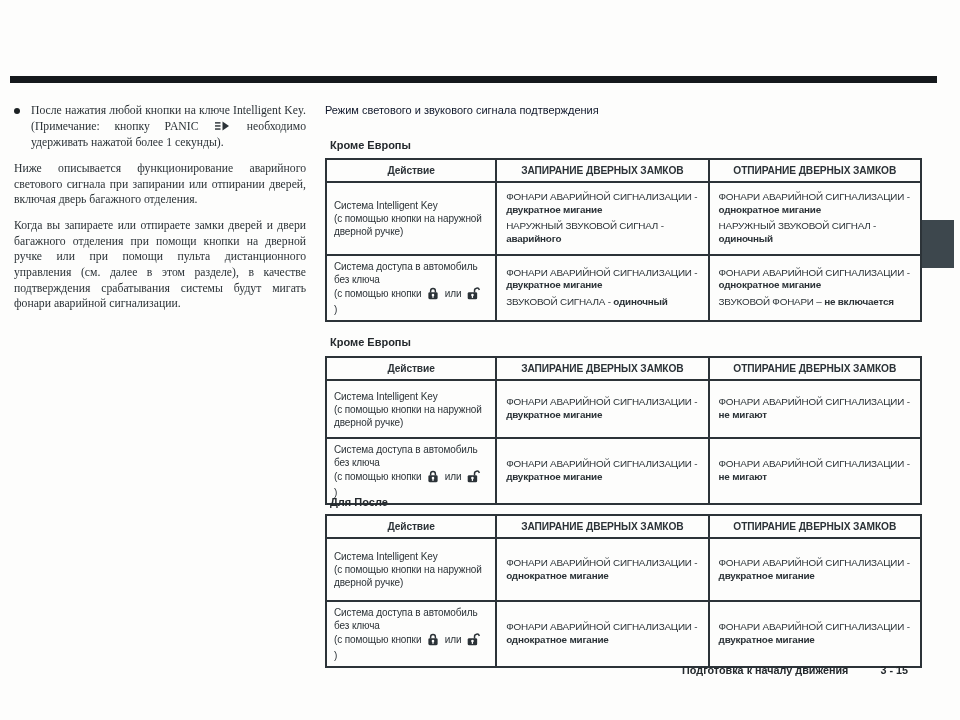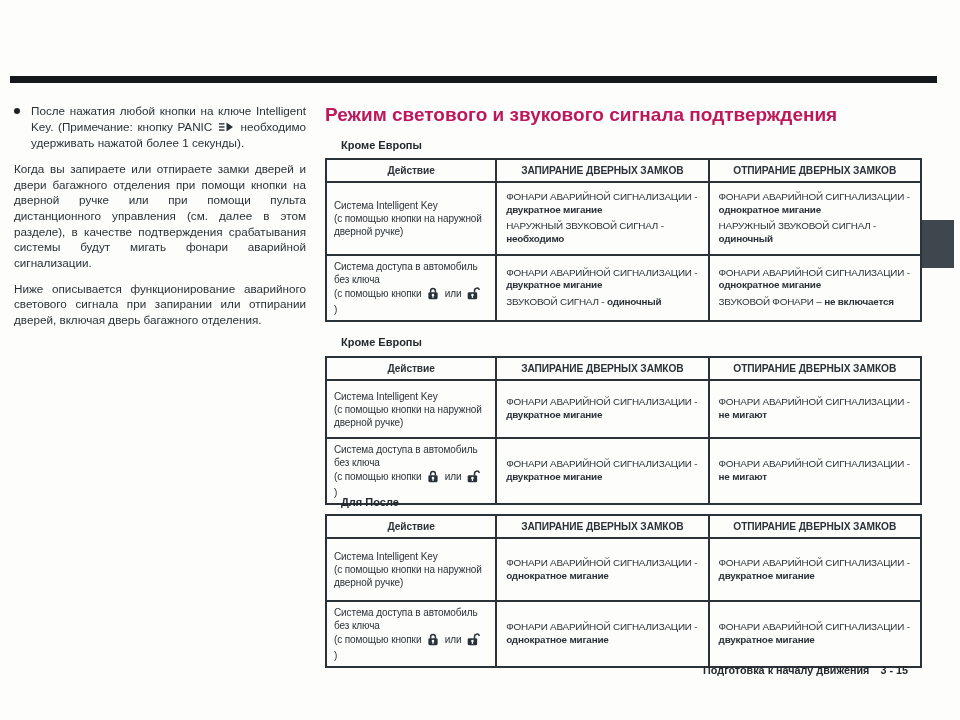--- a/index.html
+++ b/index.html
@@ -9,31 +9,31 @@
   }
   .page{position:relative;width:960px;height:720px;background:#fdfdfc;overflow:hidden;}
 
   .topbar{position:absolute;left:10px;top:76px;width:927px;height:7px;background:#15191c;}
   .chapter-tab{position:absolute;left:921px;top:220px;width:33px;height:48px;background:#3d474d;}
 
   
   .left-col{position:absolute;left:14px;top:103px;width:292px;}
   .bullet-row{display:flex;gap:11px;}
   .bullet-dot{flex:none;width:6px;height:6px;border-radius:50%;background:#1c2124;margin-top:5px;}
-  .body-text{font-size:11.7px;line-height:1.34;text-align:justify;color:#2b3237;}
+  .body-text{font-size:11.7px;line-height:1.34;text-align:justify;color:#2b3237;font-family:Liberation Serif, serif;}
   .left-heading{margin-top:16px;font-size:15.4px;line-height:1.28;letter-spacing:-0.2px;color:#22282c;font-weight:400;}
   .left-para{margin-top:10px;}
   .panic-glyph{display:inline-block;vertical-align:-1px;margin:0 2px;}
 
   
   .right-col{position:absolute;left:325px;top:104px;width:597px;height:616px;}
-  .sec-heading{position:absolute;left:0;font-size:19px;font-weight:700;color:#be185d;}
+  .sec-heading{position:absolute;left:0;font-size:11px;font-weight:400;color:#0f172a;}
   .sec1-h{top:0;}
   .sec2-h{top:198px;}
-  .region{position:absolute;left:16px;font-size:11px;font-weight:700;color:#24292d;}
+  .region{position:absolute;left:5px;font-size:11px;font-weight:700;color:#24292d;}
   .region1{top:35px;}
   .region2{top:232px;}
   .region3{top:392px;}
   .sig-table{position:absolute;left:0;width:597px;border-collapse:collapse;background:#fdfdfc;}
   .table1{top:54px;}
   .table2{top:252px;}
   .table3{top:410px;}
   .sig-table th,.sig-table td{border:2px solid #2c3338;}
   .sig-table th{font-size:10.2px;font-weight:700;padding:3px 4px;height:15px;letter-spacing:-0.1px;}
   .col-action{width:28.6%;}
@@ -41,21 +41,21 @@
   td.action{padding:4px 7px;font-size:10px;font-weight:400;line-height:1.3;vertical-align:middle;letter-spacing:-0.1px;}
   td.result{padding:4px 9px;font-size:9.9px;line-height:1.28;vertical-align:middle;letter-spacing:-0.2px;}
   .t1 td,.t2 td{height:48px;}
   .t3 td{height:53px;}
   .entry{margin:4px 0;}
   .caps{font-weight:400;}
   .detail{font-weight:700;text-align:right;}
   .lk{display:inline-block;vertical-align:-3px;margin:0 3px;}
 
   .footer{position:absolute;left:0;top:560px;width:583px;padding-right:14px;
-    display:flex;justify-content:flex-end;align-items:baseline;gap:11px;
+    display:flex;justify-content:flex-end;align-items:baseline;gap:32px;
     font-size:10.8px;font-weight:700;color:#24292d;}
   .hidden-defs{position:absolute;width:0;height:0;overflow:hidden;}
 </style>
 </head>
 <body>
 
 <svg class="hidden-defs" aria-hidden="true">
   <defs>
     <symbol id="ic-lock-closed" viewBox="0 0 14 16">
       <path d="M4.2 7.4 V5.6 a2.8 2.8 0 0 1 5.6 0 V7.4" fill="none" stroke="#2b3237" stroke-width="1.7"></path>
@@ -85,22 +85,22 @@
 
   <div class="left-col">
     <div class="bullet-row">
       <span class="bullet-dot"></span>
       <span class="body-text"><span>После нажатия любой кнопки на ключе Intelligent Key. (Примечание: кнопку PANIC</span>
         <span class="panic-glyph"><svg width="15" height="10">
               <use href="#ic-panic-horn"></use>
             </svg></span>
         <span>необходимо удерживать нажатой более 1 секунды).</span></span>
     </div>
+    <div class="body-text left-para">Ниже описывается функционирование аварийного светового сигнала при запирании или отпирании дверей, включая дверь багажного отделения.</div>
     <div class="body-text left-para">Когда вы запираете или отпираете замки дверей и двери багажного отделения при помощи кнопки на дверной ручке или при помощи пульта дистанционного управления (см. далее в этом разделе), в качестве подтверждения срабатывания системы будут мигать фонари аварийной сигнализации.</div>
-    <div class="body-text left-para">Ниже описывается функционирование аварийного светового сигнала при запирании или отпирании дверей, включая дверь багажного отделения.</div>
   </div>
 
   <div class="right-col">
 
     <div class="sec-heading sec1-h">Режим светового и звукового сигнала подтверждения</div>
     <div class="region region1">Кроме Европы</div>
 
     <table class="sig-table table1 t1">
       <thead>
         <tr>
@@ -110,21 +110,21 @@
         </tr>
       </thead>
       <tbody>
         <tr>
           <td class="action">
             <div>Система Intelligent Key</div>
             <div>(с помощью кнопки на наружной дверной ручке)</div>
           </td>
           <td class="result">
             <div class="entry"><span class="caps">ФОНАРИ АВАРИЙНОЙ СИГНАЛИЗАЦИИ -</span> <span class="detail">двукратное мигание</span></div>
-            <div class="entry"><span class="caps">НАРУЖНЫЙ ЗВУКОВОЙ СИГНАЛ -</span> <span class="detail">необходимо</span></div>
+            <div class="entry"><span class="caps">НАРУЖНЫЙ ЗВУКОВОЙ СИГНАЛ -</span> <span class="detail">аварийного</span></div>
           </td>
           <td class="result">
             <div class="entry"><span class="caps">ФОНАРИ АВАРИЙНОЙ СИГНАЛИЗАЦИИ -</span> <span class="detail">однократное мигание</span></div>
             <div class="entry"><span class="caps">НАРУЖНЫЙ ЗВУКОВОЙ СИГНАЛ -</span> <span class="detail">одиночный</span></div>
           </td>
         </tr>
         <tr>
           <td class="action">
             <div>Система доступа в автомобиль без ключа</div>
             <div><span>(с помощью кнопки</span>
@@ -132,21 +132,21 @@
                     <use href="#ic-lock-closed"></use>
                   </svg></span>
               <span>или</span>
               <span class="lk"><svg width="14" height="14">
                     <use href="#ic-lock-open"></use>
                   </svg></span>
               <span>)</span></div>
           </td>
           <td class="result">
             <div class="entry"><span class="caps">ФОНАРИ АВАРИЙНОЙ СИГНАЛИЗАЦИИ -</span> <span class="detail">двукратное мигание</span></div>
-            <div class="entry"><span class="caps">ЗВУКОВОЙ СИГНАЛ -</span> <span class="detail">одиночный</span></div>
+            <div class="entry"><span class="caps">ЗВУКОВОЙ СИГНАЛА -</span> <span class="detail">одиночный</span></div>
           </td>
           <td class="result">
             <div class="entry"><span class="caps">ФОНАРИ АВАРИЙНОЙ СИГНАЛИЗАЦИИ -</span> <span class="detail">однократное мигание</span></div>
             <div class="entry"><span class="caps">ЗВУКОВОЙ ФОНАРИ –</span> <span class="detail">не включается</span></div>
           </td>
         </tr>
       </tbody>
     </table>
 
     <div class="region region2">Кроме Европы</div>

